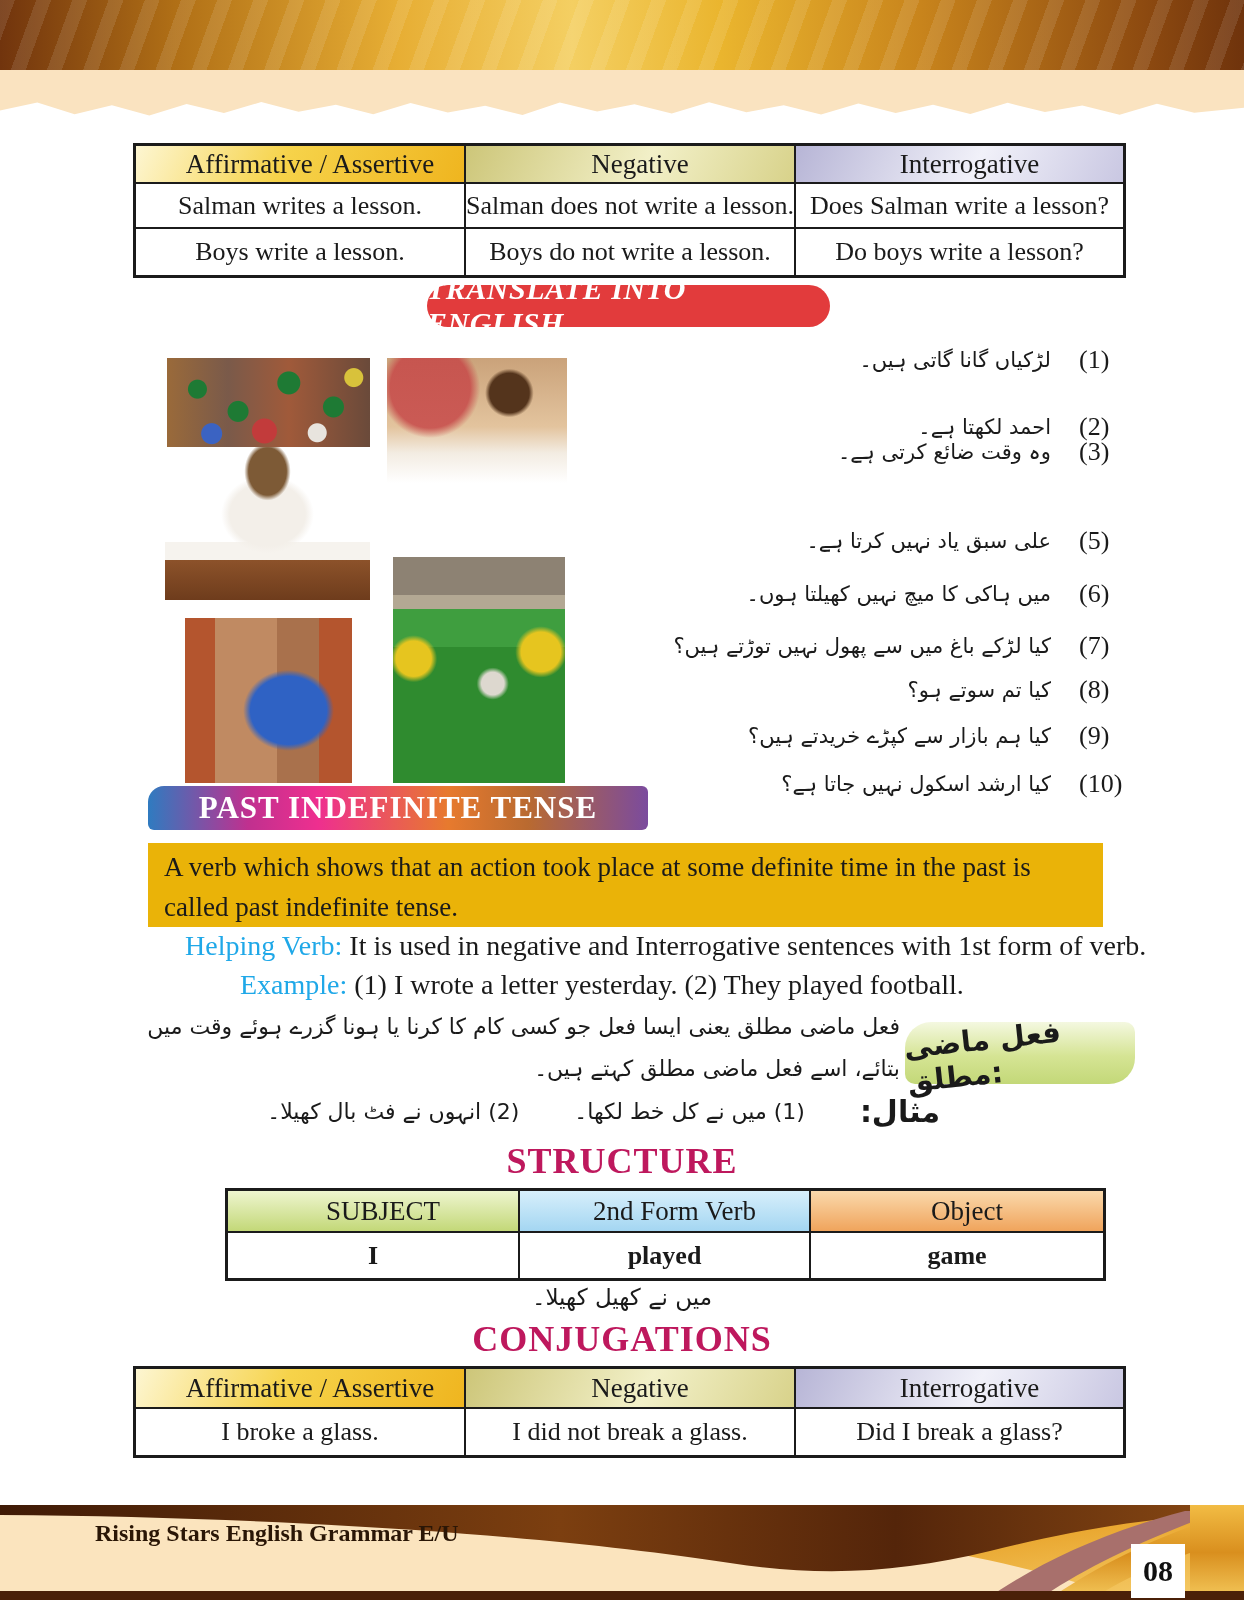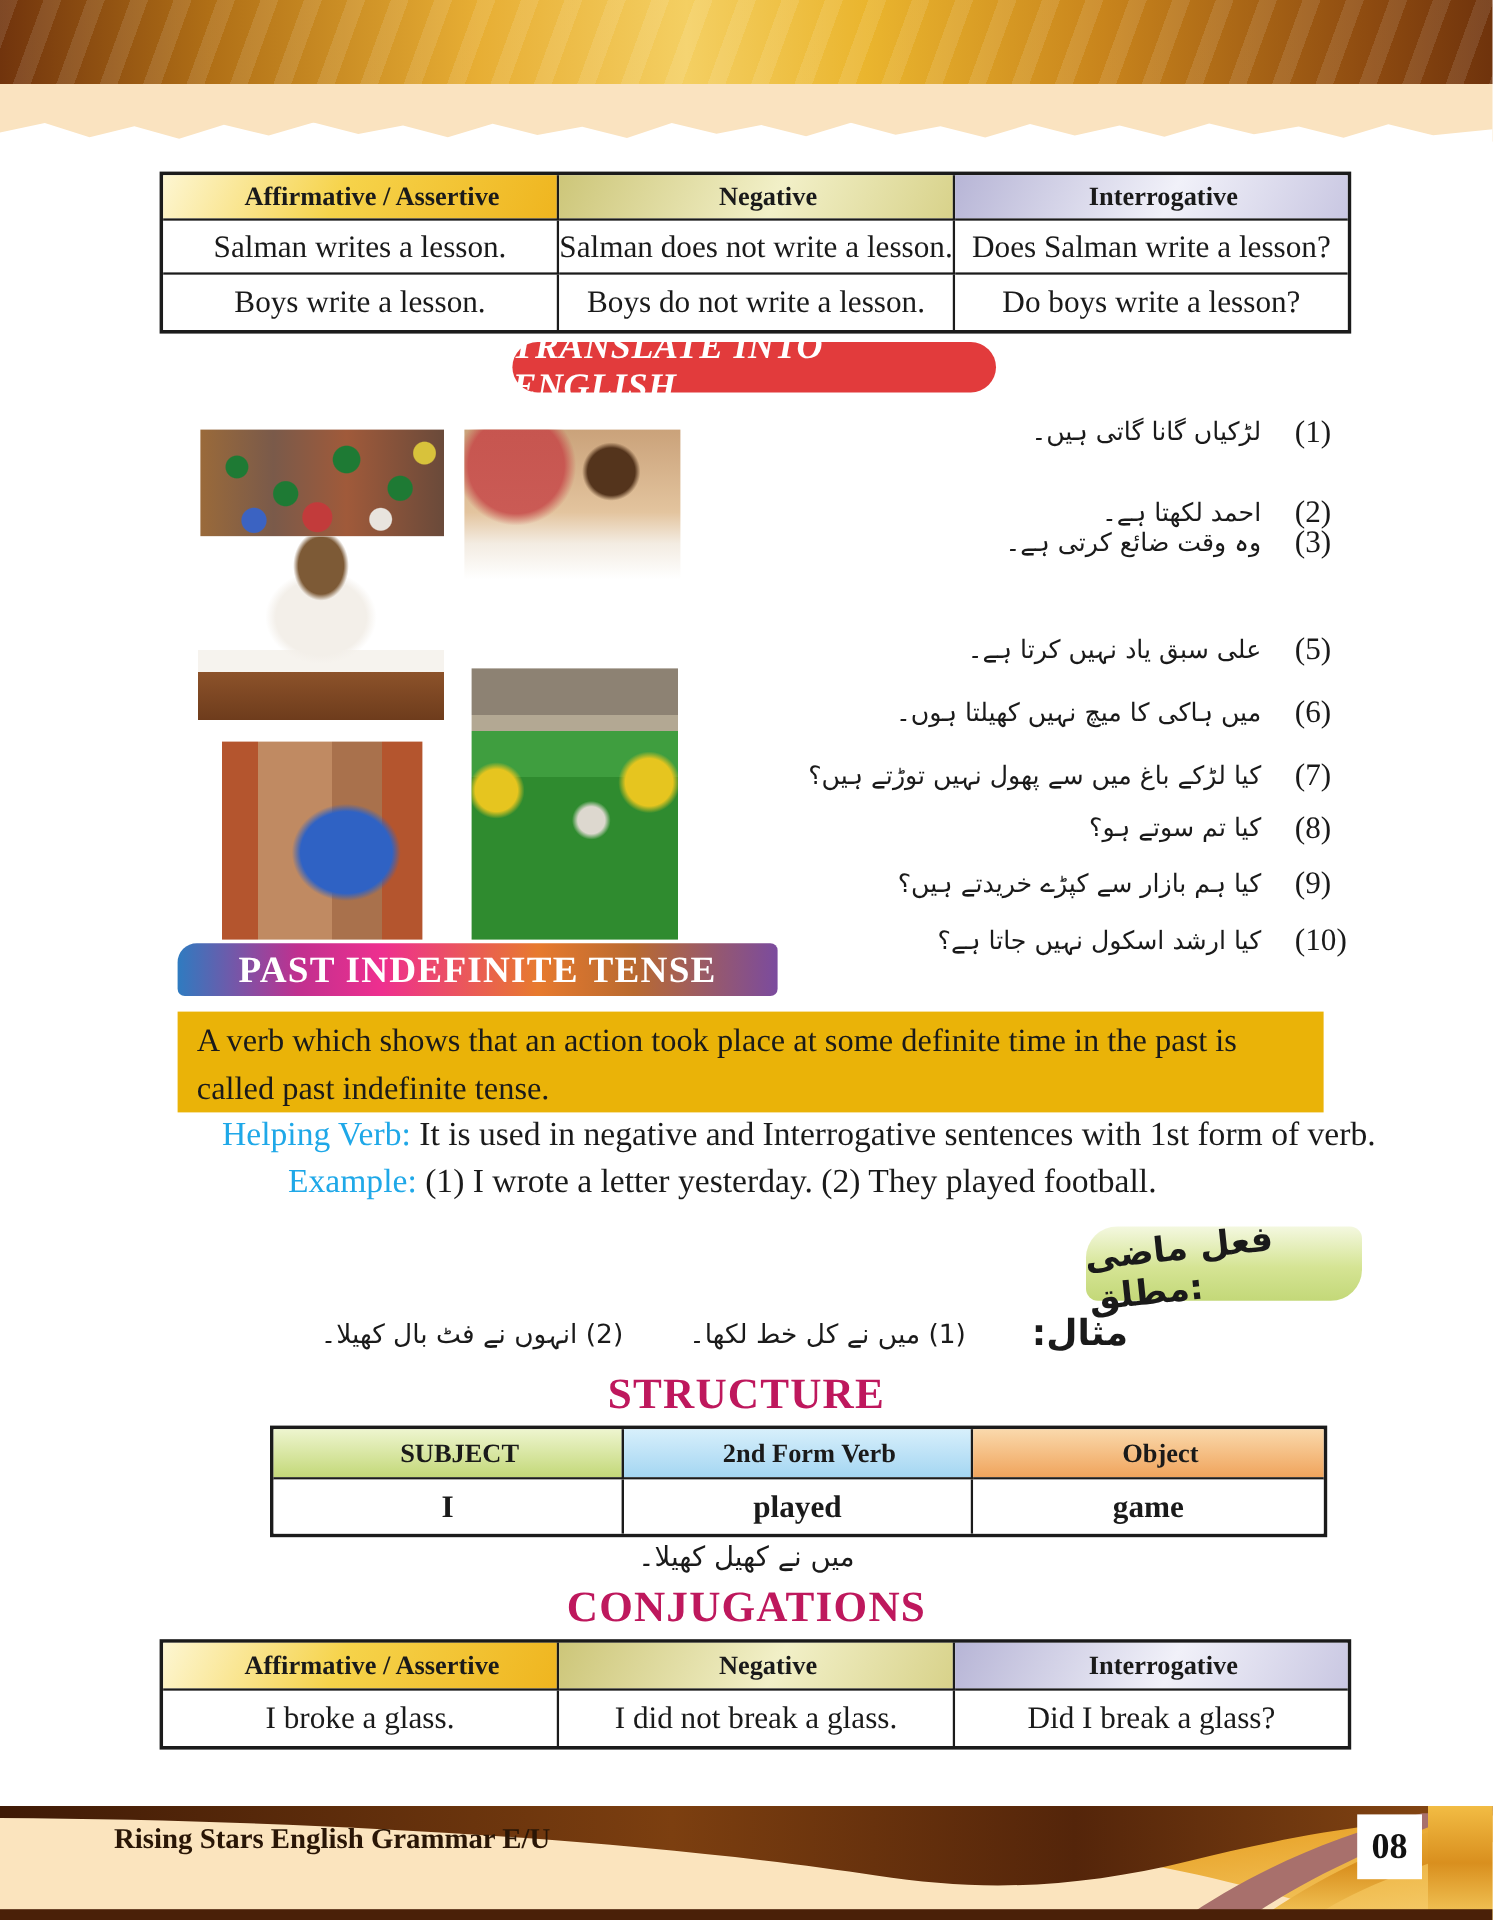--- a/index.html
+++ b/index.html
@@ -14,21 +14,21 @@
   .band-tan{position:absolute;left:0;top:70px;width:1244px;height:48px;background:#fae3c0;}
   .torn-edge{position:absolute;left:0;top:100px;width:1244px;height:26px;background:#ffffff;
     clip-path:polygon(0 100%,0 40%,3% 10%,6% 55%,9% 20%,12% 60%,15% 15%,18% 50%,21% 8%,24% 45%,27% 18%,30% 55%,33% 12%,36% 48%,39% 22%,42% 58%,45% 10%,48% 44%,51% 16%,54% 52%,57% 9%,60% 47%,63% 20%,66% 56%,69% 13%,72% 50%,75% 18%,78% 54%,81% 11%,84% 46%,87% 21%,90% 57%,93% 14%,96% 49%,100% 30%,100% 100%);}
 
   
   .tbl{position:absolute;display:grid;border:3px solid #1b1b1b;background:#fff;}
   .tbl .c{border-right:2px solid #1b1b1b;border-bottom:2px solid #1b1b1b;
           display:flex;align-items:center;justify-content:center;text-align:center;}
   .tbl .c.last-col{border-right:none;}
   .tbl .c.last-row{border-bottom:none;}
-  .hcell{font-weight:bold;font-size:22px;padding-left:20px;}
+  .hcell{font-weight:normal;font-size:27px;padding-left:20px;}
   .dcell{font-size:26px;background:#fff;}
   .hdr-gold {background:linear-gradient(115deg,#fdf6d2 0%,#f6d34a 45%,#efb51f 100%);}
   .hdr-olive{background:linear-gradient(115deg,#cdc679 0%,#f2f0c8 55%,#d8d28a 100%);}
   .hdr-lav  {background:linear-gradient(115deg,#b7b5d6 0%,#f1f1f9 55%,#c9c7e2 100%);}
   .hdr-green{background:linear-gradient(180deg,#eef5cf 0%,#c3d878 100%);}
   .hdr-blue {background:linear-gradient(180deg,#d7effb 0%,#a4d6f2 100%);}
   .hdr-orng {background:linear-gradient(180deg,#fad9ac 0%,#f0a45c 100%);}
 
   #top-table{left:133px;top:143px;width:987px;grid-template-columns:330px 330px 1fr;grid-template-rows:38px 45px 46px;}
   #structure-table{left:193px;top:1188px;width:875px;grid-template-columns:292px 291px 1fr;grid-template-rows:42px 45px;margin-left:32px;}
@@ -100,21 +100,21 @@
   .urdu-label span{font-size:29px;font-weight:bold;transform:rotate(-6deg);}
   .misal-line{position:absolute;right:304px;top:1094px;display:flex;direction:rtl;align-items:center;gap:55px;}
   .misal-label{font-size:30px;font-weight:bold;}
   .misal-item{font-size:22px;}
 
   .urdu-center{position:absolute;left:0;width:1244px;text-align:center;font-size:23px;}
 
   
   .footer{position:absolute;left:0;top:1505px;width:1244px;height:95px;}
   .footer-title{position:absolute;left:95px;top:1520px;font-weight:bold;font-size:24px;color:#2a1606;}
-  .page-num{position:absolute;left:1131px;top:1512px;width:54px;height:54px;background:#ffffff;
+  .page-num{position:absolute;left:1131px;top:1544px;width:54px;height:54px;background:#ffffff;
     display:flex;align-items:center;justify-content:center;font-weight:bold;font-size:30px;color:#111;}
 </style>
 </head>
 <body>
 
 <div class="page">
 
   <div class="band-gold"></div>
   <div class="band-tan"></div>
   <div class="torn-edge"></div>
@@ -181,20 +181,21 @@
 
   <div class="line-en" style="left:185px;top:930px">
     <span class="cyan">Helping Verb: </span>
     <span>It is used in negative and Interrogative sentences with 1st form of verb.</span>
   </div>
   <div class="line-en" style="left:240px;top:969px">
     <span class="cyan">Example: </span>
     <span>(1) I wrote a letter yesterday. (2) They played football.</span>
   </div>
 
+  <div class="urdu-para urdu">فعل ماضی مطلق یعنی ایسا فعل جو کسی کام کا کرنا یا ہونا گزرے ہوئے وقت میں بتائے، اسے فعل ماضی مطلق کہتے ہیں۔</div>
   <div class="urdu-label">
     <span class="urdu">فعل ماضی مطلق:</span>
   </div>
   <div class="misal-line">
     <span class="misal-label urdu">مثال:</span>
     <span class="misal-item urdu">(1) میں نے کل خط لکھا۔</span>
     <span class="misal-item urdu">(2) انہوں نے فٹ بال کھیلا۔</span>
   </div>
 
   <div class="pink-heading" style="top:1140px">STRUCTURE</div>

